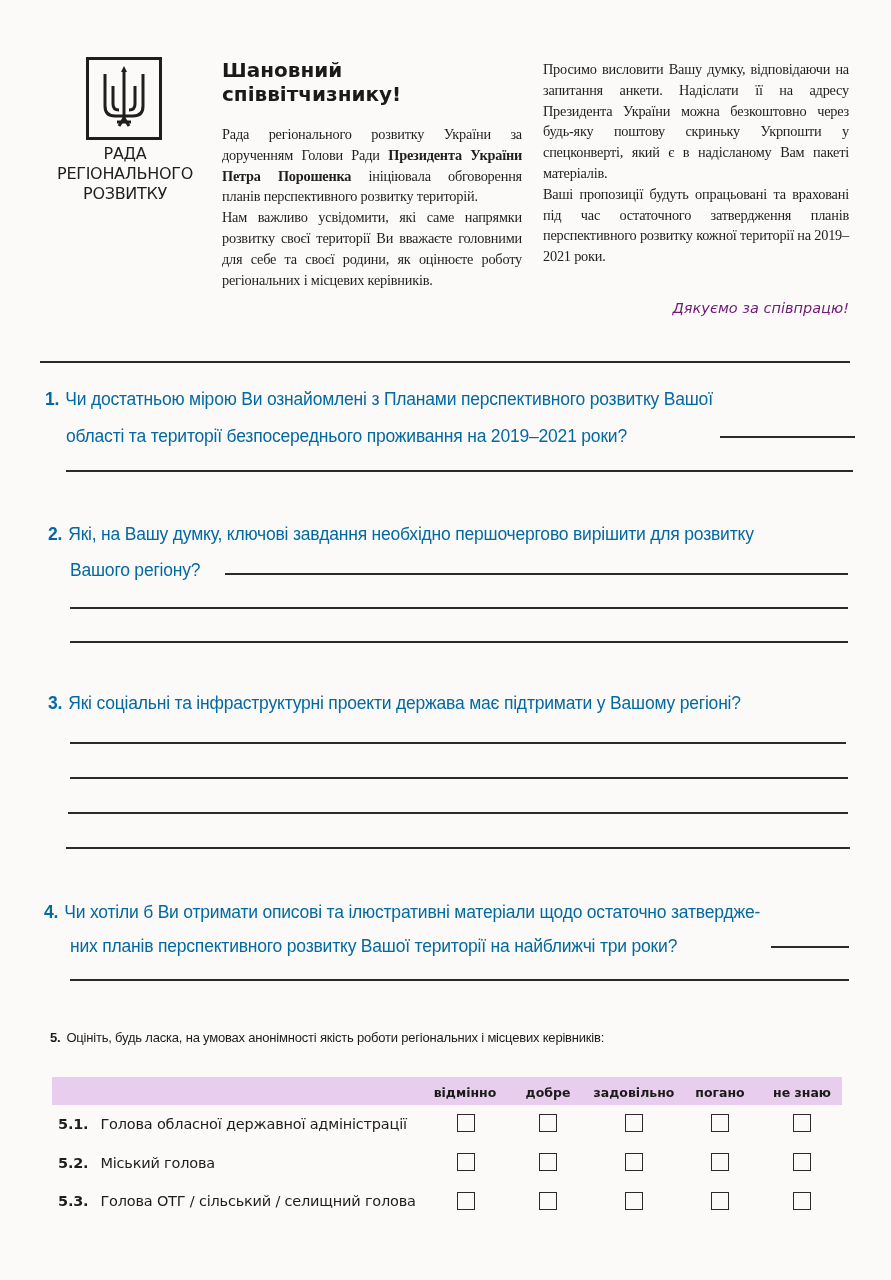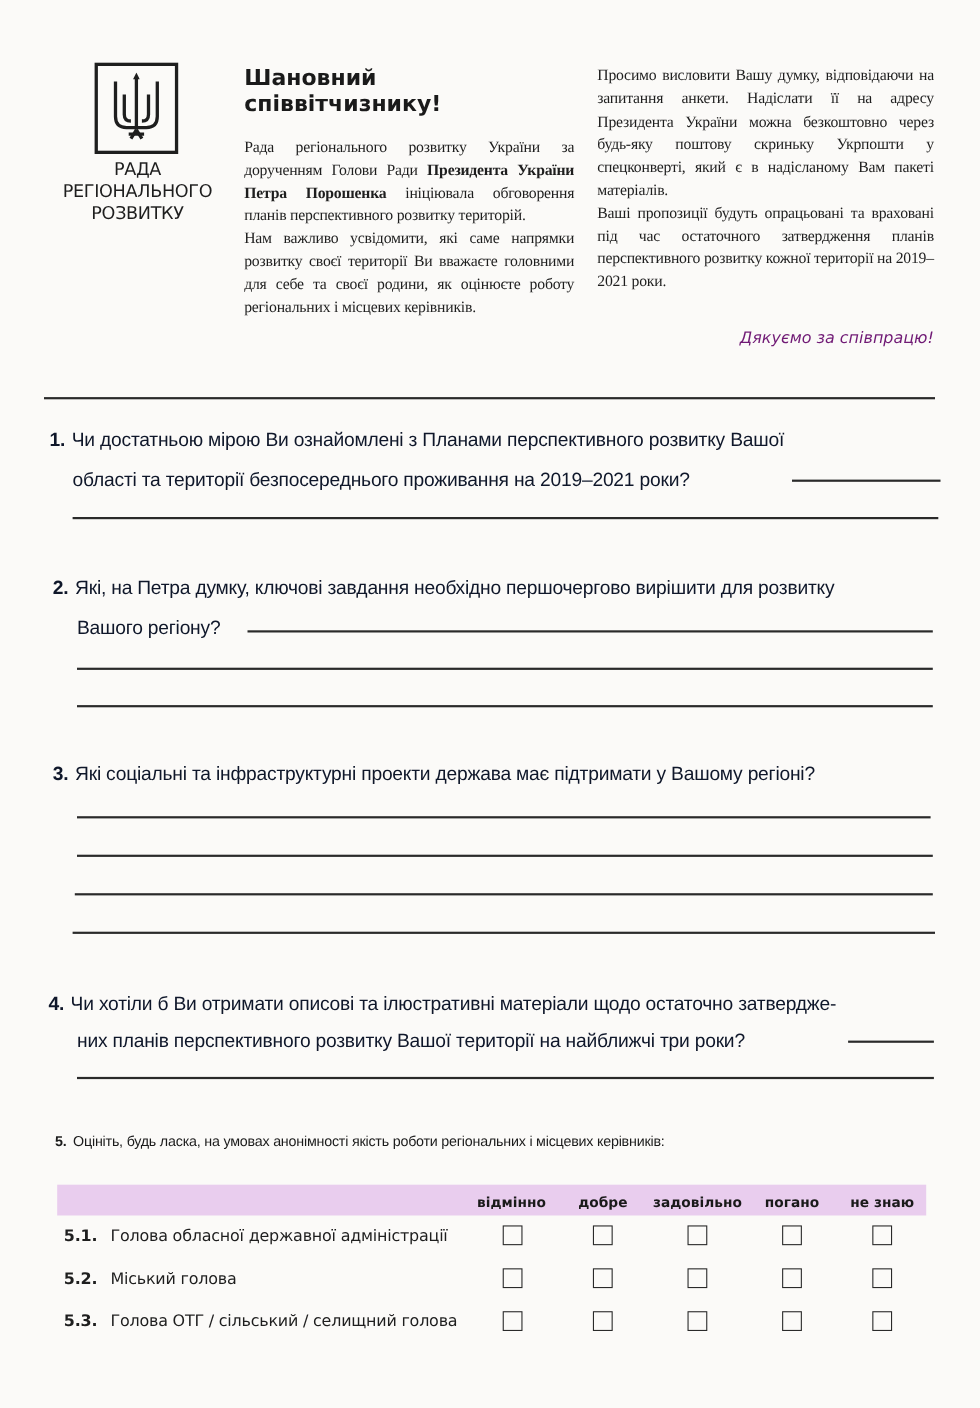--- a/index.html
+++ b/index.html
@@ -13,21 +13,21 @@
   .greeting { position: absolute; left: 222px; top: 58px; width: 300px; font-size: 20px; font-weight: bold; line-height: 24px; color: #1a1a1a; }
   .col { position: absolute; font-size: 14.3px; line-height: 20.8px; text-align: justify; color: #1e1e1e; letter-spacing: -0.2px; font-family: Liberation Serif, serif; }
   .col-left { left: 222px; top: 124px; width: 300px; }
   .col-right { left: 543px; top: 59px; width: 306px; }
   .col p { margin: 0; }
   .col b { font-weight: bold; }
   .thanks { position: absolute; left: 543px; top: 300px; width: 306px; text-align: right; font-style: italic; font-size: 14.5px; color: #701a75; }
 
   .divider { position: absolute; left: 40px; top: 361px; width: 810px; height: 2px; background: #2a2a2a; }
 
-  .q { position: absolute; font-family: "Liberation Sans", sans-serif; font-size: 17.5px; color: #0f172a; letter-spacing: -0.2px; white-space: nowrap; }
+  .q { position: absolute; font-family: "Liberation Sans", sans-serif; font-size: 17.5px; color: #0369a1; letter-spacing: -0.2px; white-space: nowrap; }
   .q .num { font-weight: bold; margin-right: 6px; }
   .line { position: absolute; height: 1.6px; background: #2a2a2a; }
 
   .q5-title { position: absolute; left: 50px; top: 1030px; font-family: "Liberation Sans", sans-serif; font-size: 13px; letter-spacing: -0.2px; white-space: nowrap; }
   .q5-title .num { font-weight: bold; margin-right: 6px; }
 
   .table-head { position: absolute; left: 52px; top: 1077px; width: 790px; height: 28px; background: #e9cdee; }
   .col-label { position: absolute; top: 1085px; font-size: 12.5px; font-weight: bold; color: #1a1a1a; text-align: center; width: 90px; }
   .row-label { position: absolute; left: 58px; font-size: 14.5px; color: #1e1e1e; white-space: nowrap; letter-spacing: -0.2px; }
   .row-label .num { font-weight: bold; margin-right: 12px; }
@@ -76,21 +76,21 @@
 <div class="q" style="left:45px; top:389px;">
   <span class="num">1.</span><span>Чи достатньою мірою Ви ознайомлені з Планами перспективного розвитку Вашої</span>
 </div>
 <div class="q" style="left:66px; top:426px;">
   <span>області та території безпосереднього проживання на 2019–2021 роки?</span>
 </div>
 <div class="line" style="left:720px; top:436px; width:135px;"></div>
 <div class="line" style="left:66px; top:470px; width:787px;"></div>
 
 <div class="q" style="left:48px; top:524px;">
-  <span class="num">2.</span><span>Які, на Петра думку, ключові завдання необхідно першочергово вирішити для розвитку</span>
+  <span class="num">2.</span><span>Які, на Вашу думку, ключові завдання необхідно першочергово вирішити для розвитку</span>
 </div>
 <div class="q" style="left:70px; top:560px;">
   <span>Вашого регіону?</span>
 </div>
 <div class="line" style="left:225px; top:573px; width:623px;"></div>
 <div class="line" style="left:70px; top:607px; width:778px;"></div>
 <div class="line" style="left:70px; top:641px; width:778px;"></div>
 
 <div class="q" style="left:48px; top:693px;">
   <span class="num">3.</span><span>Які соціальні та інфраструктурні проекти держава має підтримати у Вашому регіоні?</span>

